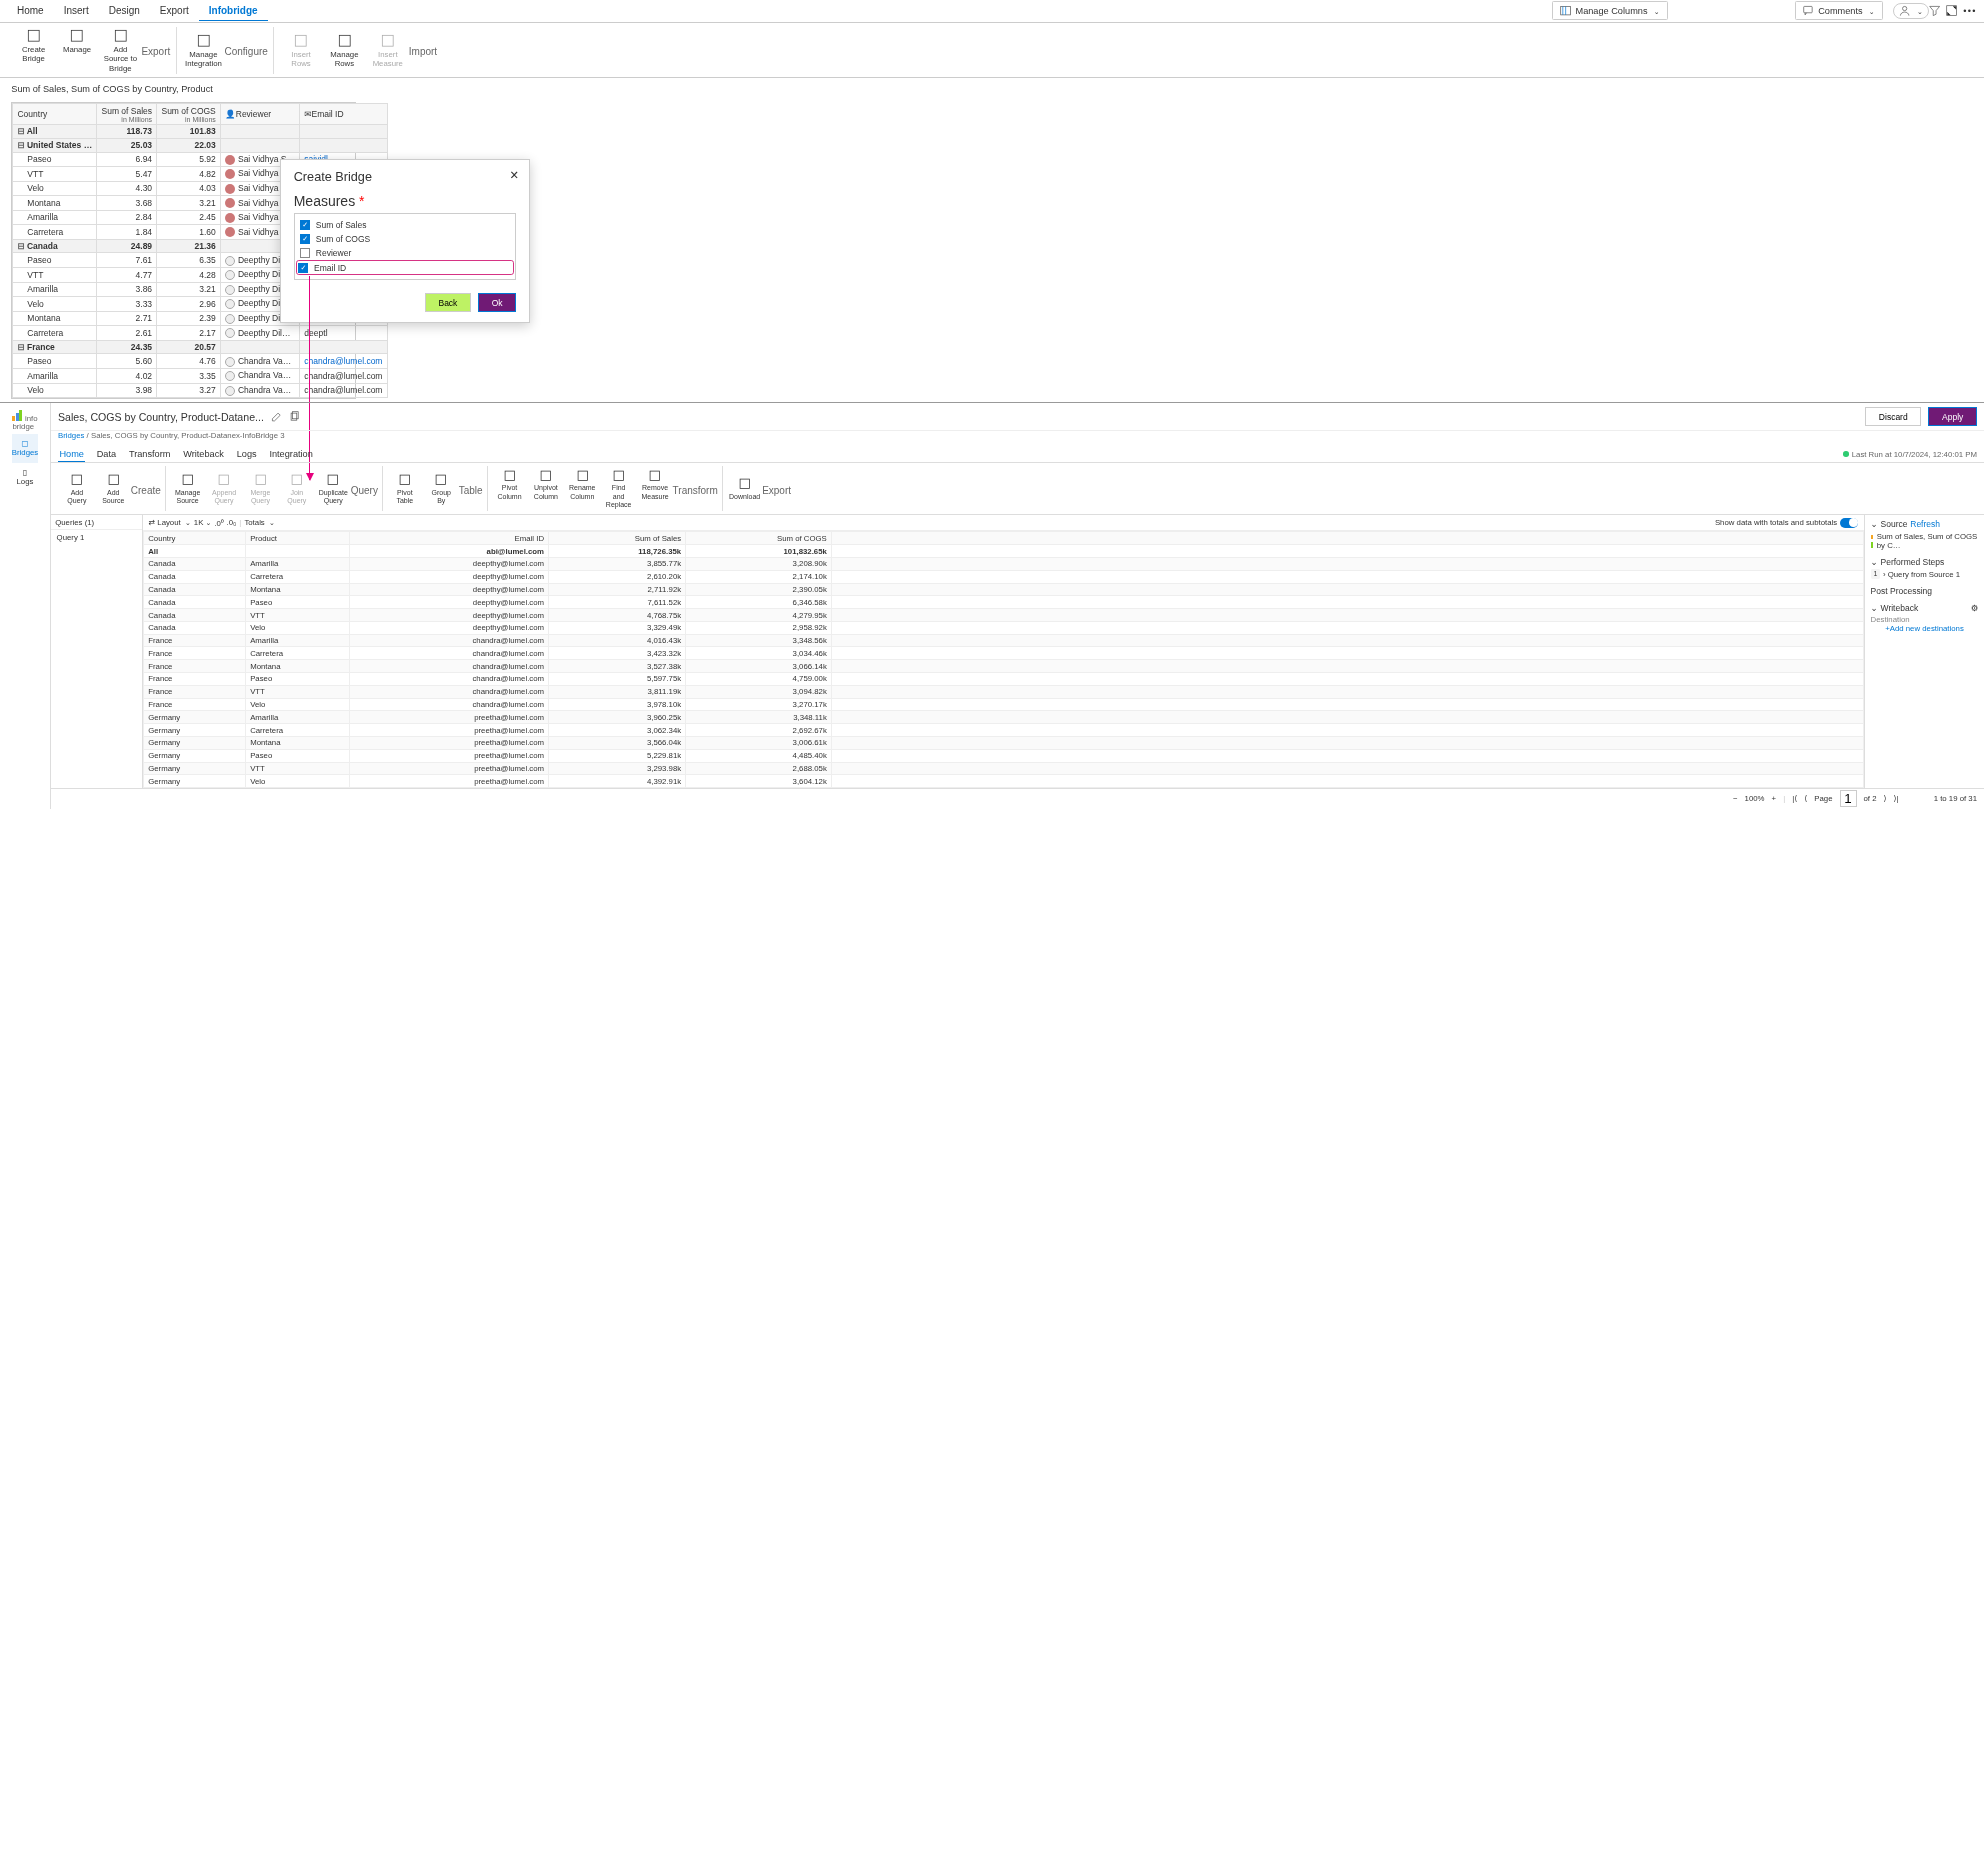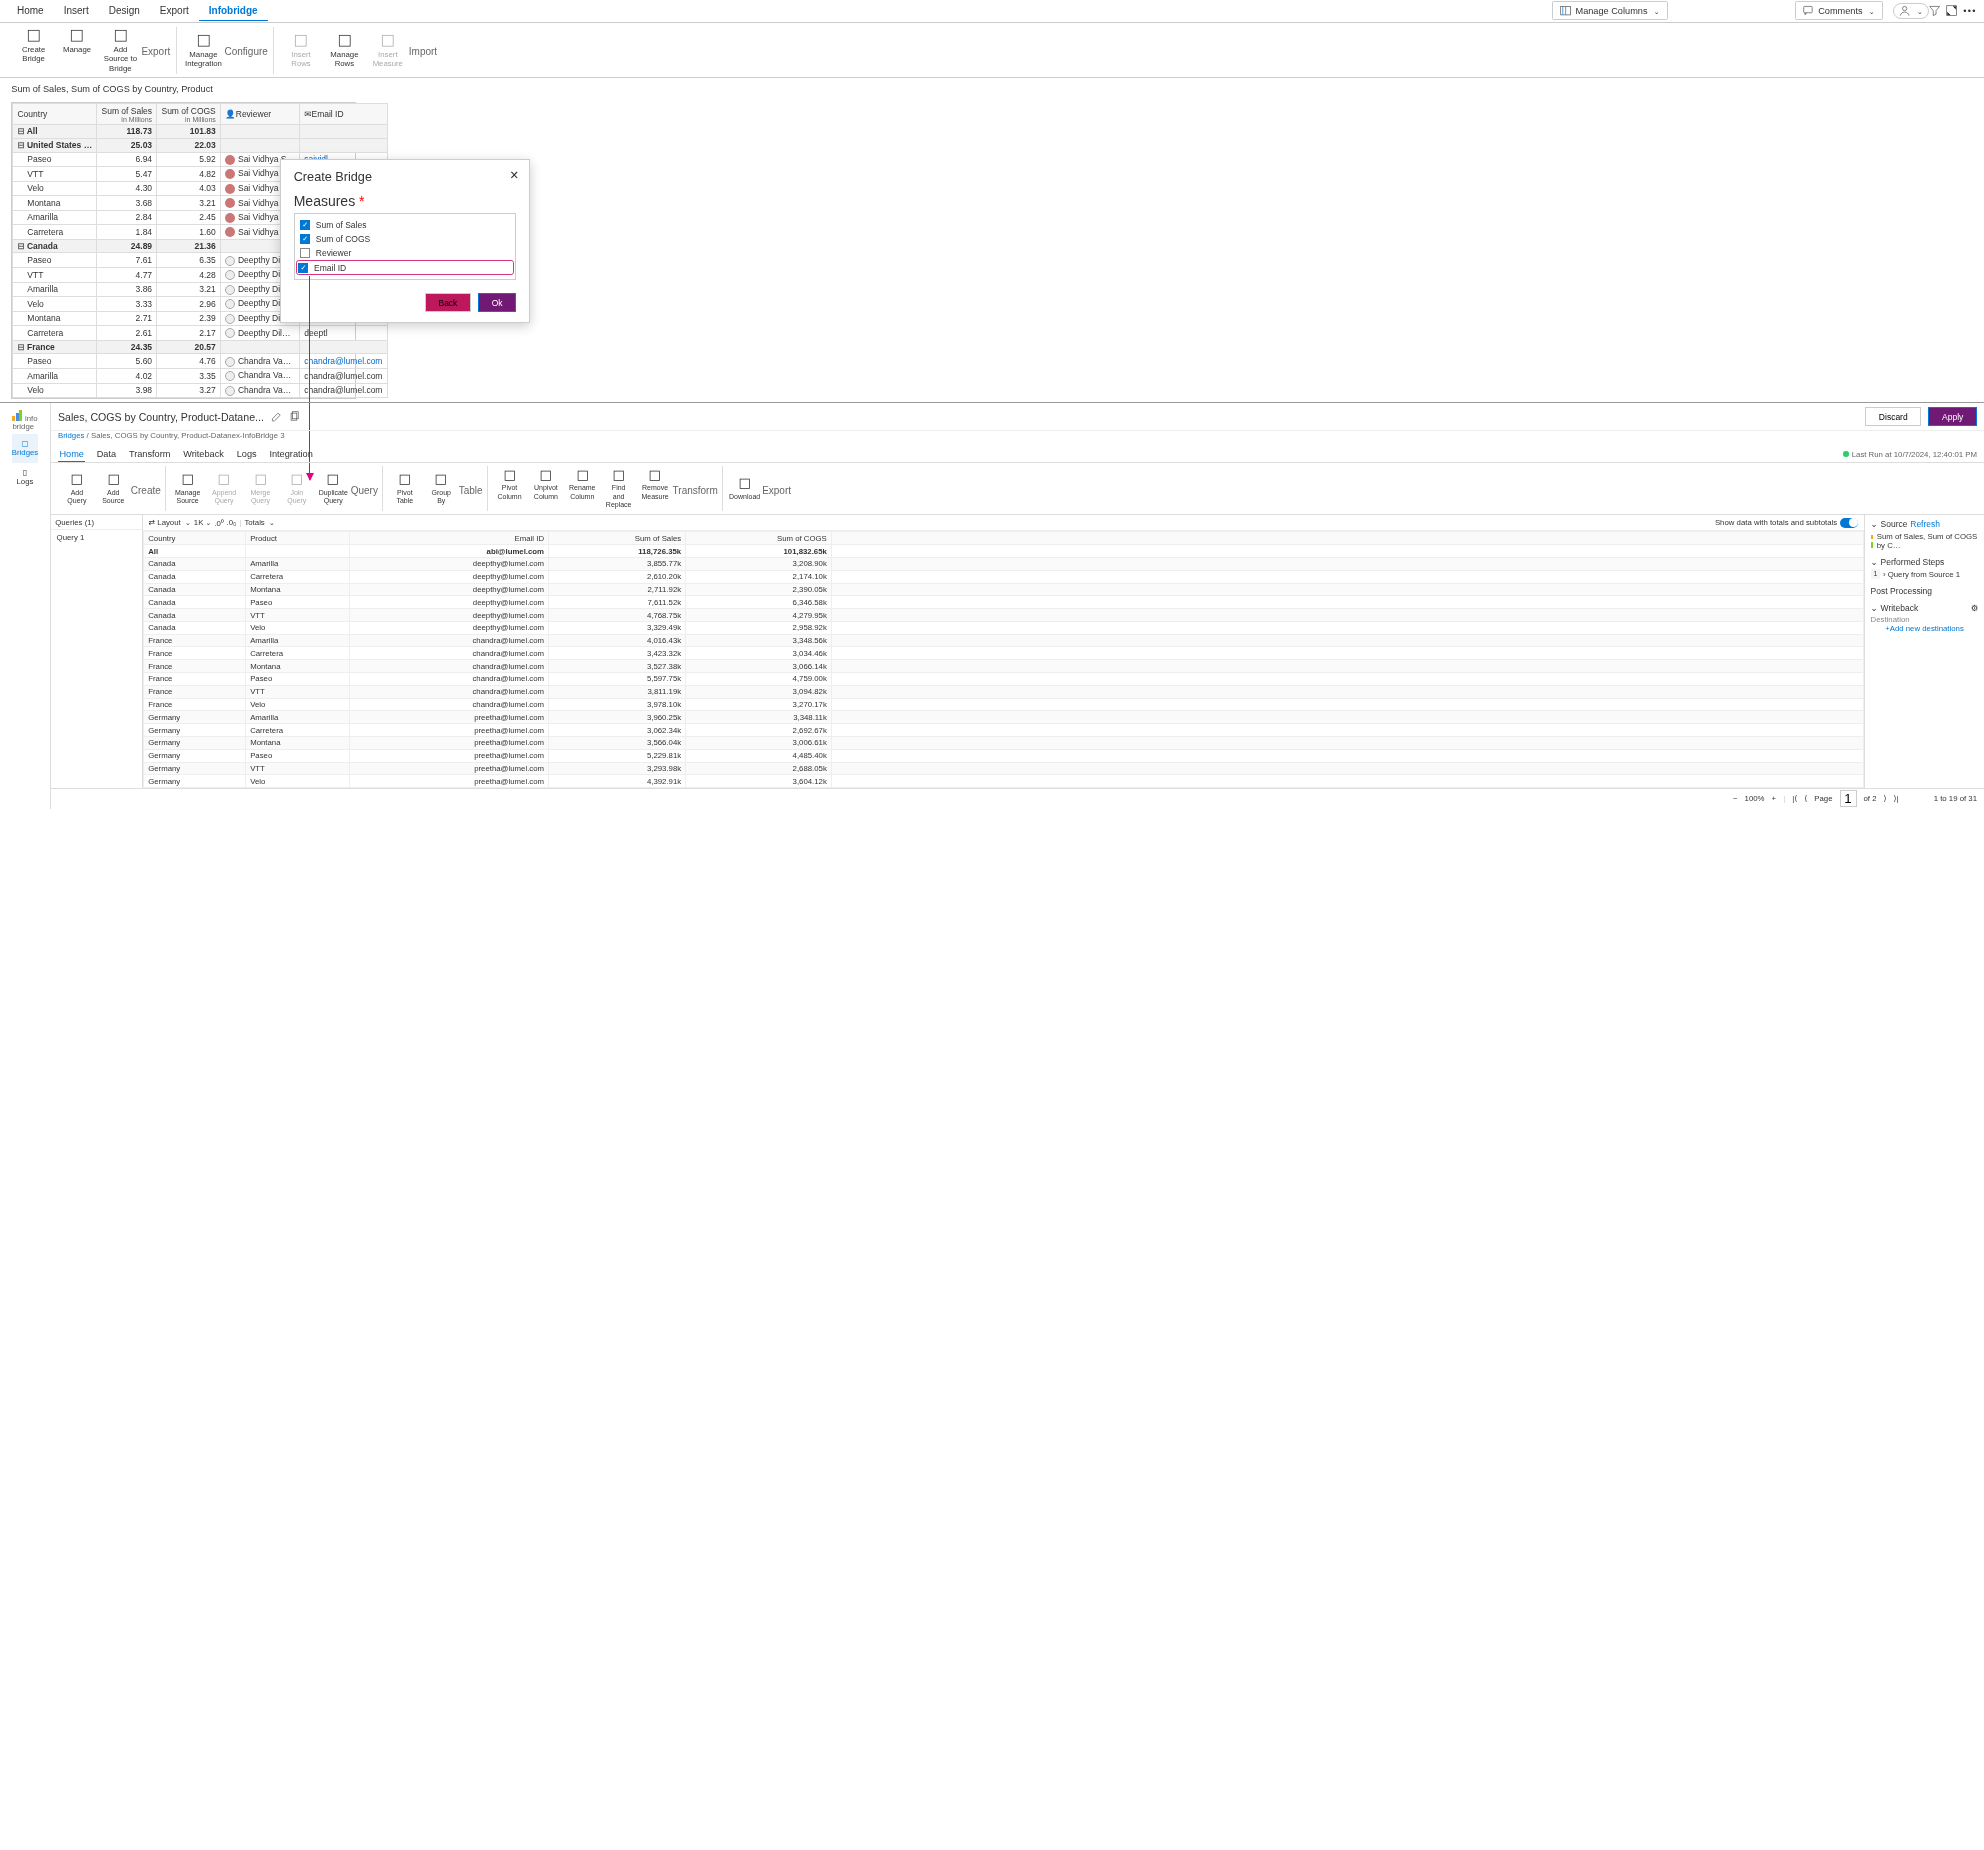--- a/index.html
+++ b/index.html
@@ -45,21 +45,21 @@
   .dialog h2{font-size:12.7px;font-weight:400;margin-bottom:8.5px;}
   .dialog .close{position:absolute;top:8.5px;right:10px;cursor:pointer;font-size:11.3px;}
   .dialog .fieldlabel{font-size:14px;margin-bottom:4.2px;}
   .req{color:red;}
   .measure-box{border:0.7px solid #ccc;padding:4.2px;margin-bottom:12.7px;}
   .measure-row{display:flex;align-items:center;gap:5.6px;padding:2.1px 1.4px;font-size:8.5px;}
   .measure-row.hi{border:1.4px solid #d63384;border-radius:2.8px;margin:0 -2.8px;padding:1.4px 1.4px;}
   .chk{width:10px;height:10px;border:0.7px solid #888;display:inline-flex;align-items:center;justify-content:center;font-size:7px;}
   .chk.on{background:#0078d4;border-color:#0078d4;color:#fff;}
   .dialog-btns{display:flex;justify-content:flex-end;gap:7px;}
-  .btn{padding:3.5px 12.7px;font-size:8.5px;border:0.7px solid #ccc;background:#be185d;cursor:pointer;}
+  .btn{padding:3.5px 12.7px;font-size:8.5px;border:0.7px solid #ccc;background:#bef264;cursor:pointer;}
   .btn.primary{background:#701a75;color:#fff;border-color:#0078d4;}
 
   
   .arrow{position:absolute;left:309px;top:276px;width:1.4px;height:204px;background:#e6007e;}
   .arrow::after{content:"";position:absolute;bottom:-0.7px;left:-3.5px;border-left:4.2px solid transparent;border-right:4.2px solid transparent;border-top:8.5px solid #e6007e;}
 
   
   .ib-app{border-top:1.4px solid #999;display:flex;flex-direction:column;}
   .ib-top{display:flex;}
   .ib-sidebar{width:51px;border-right:0.7px solid #ddd;display:flex;flex-direction:column;align-items:center;padding-top:4.2px;}

